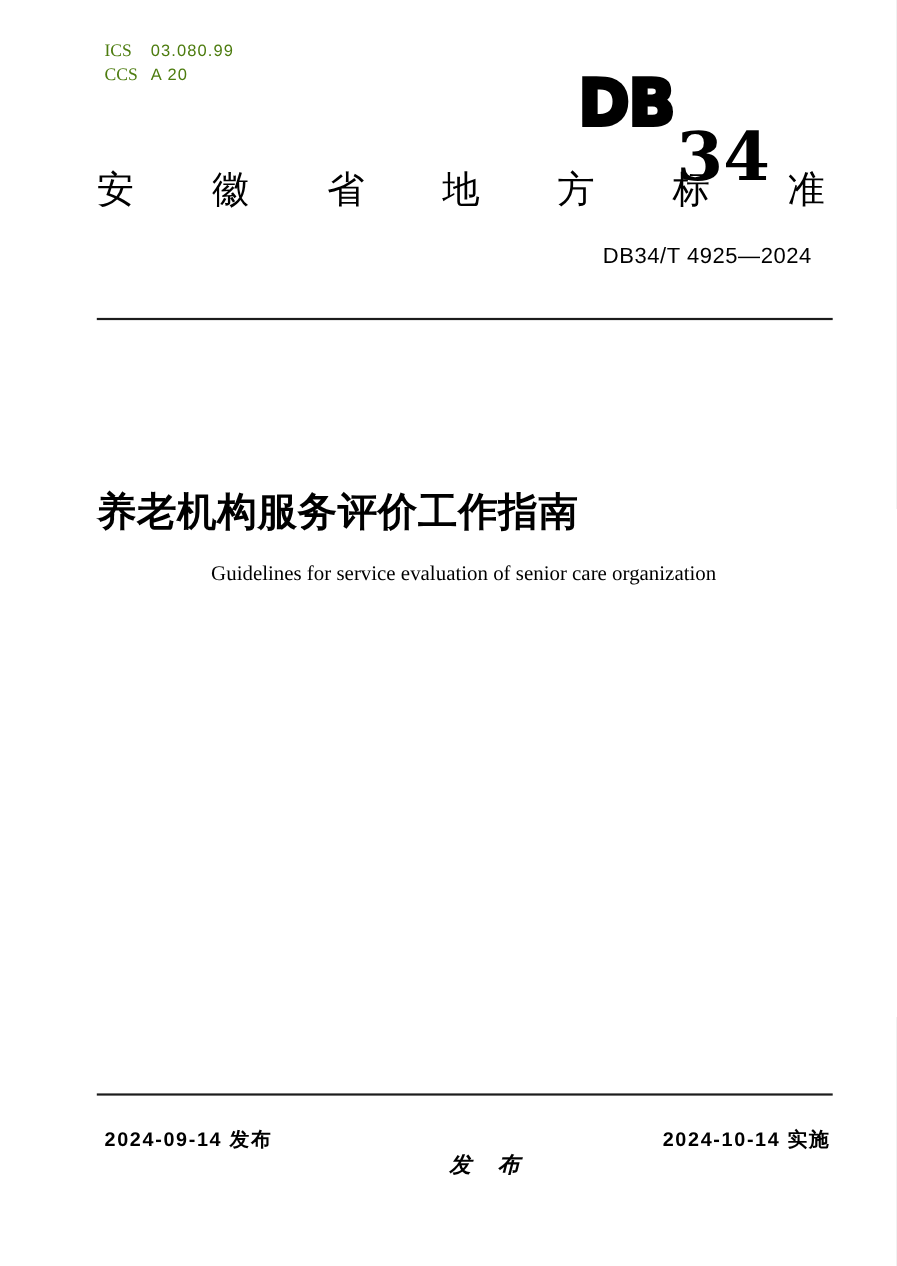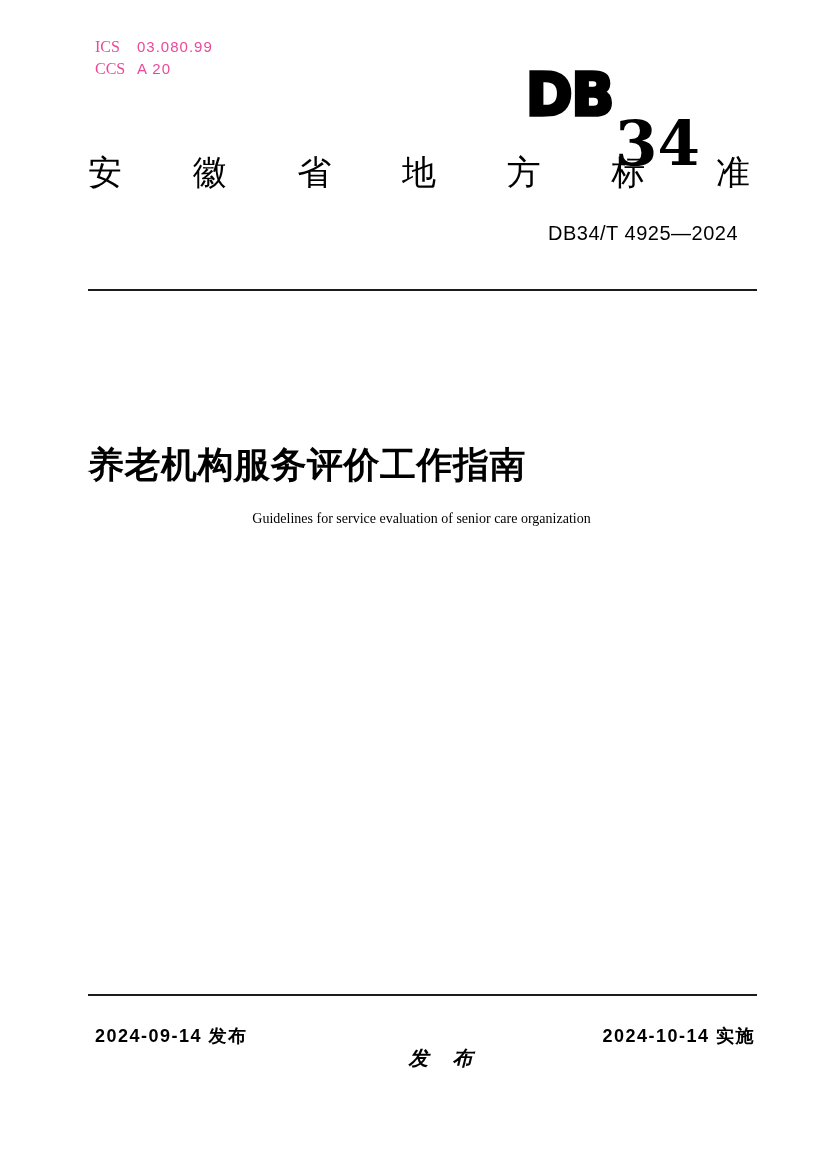--- a/index.html
+++ b/index.html
@@ -15,21 +15,21 @@
     font-family: "Liberation Sans", sans-serif;
   }
 
   
   .ics-block {
     position: absolute;
     left: 95px;
     top: 36px;
     font-size: 15px;
     line-height: 22px;
-    color: #ec4899;
+    color: #4d7c0f;
   }
   .ics-row { white-space: nowrap; }
   .ics-label {
     font-family: "Liberation Serif", "DejaVu Serif", serif;
     font-size: 16px;
     display: inline-block;
     width: 42px;
   }
   .ics-code {
     font-family: "Liberation Sans", sans-serif;
@@ -112,21 +112,21 @@
     letter-spacing: 0.5px;
     white-space: nowrap;
   }
   .doc-subtitle {
     position: absolute;
     left: 88px;
     top: 511px;
     width: 667px;
     text-align: center;
     font-family: "Liberation Serif", "DejaVu Serif", serif;
-    font-size: 14px;
+    font-size: 19px;
     font-weight: 400;
   }
 
   
   .date {
     position: absolute;
     top: 1024px;
     font-size: 18px;
     font-weight: bold;
     letter-spacing: 1.5px;

